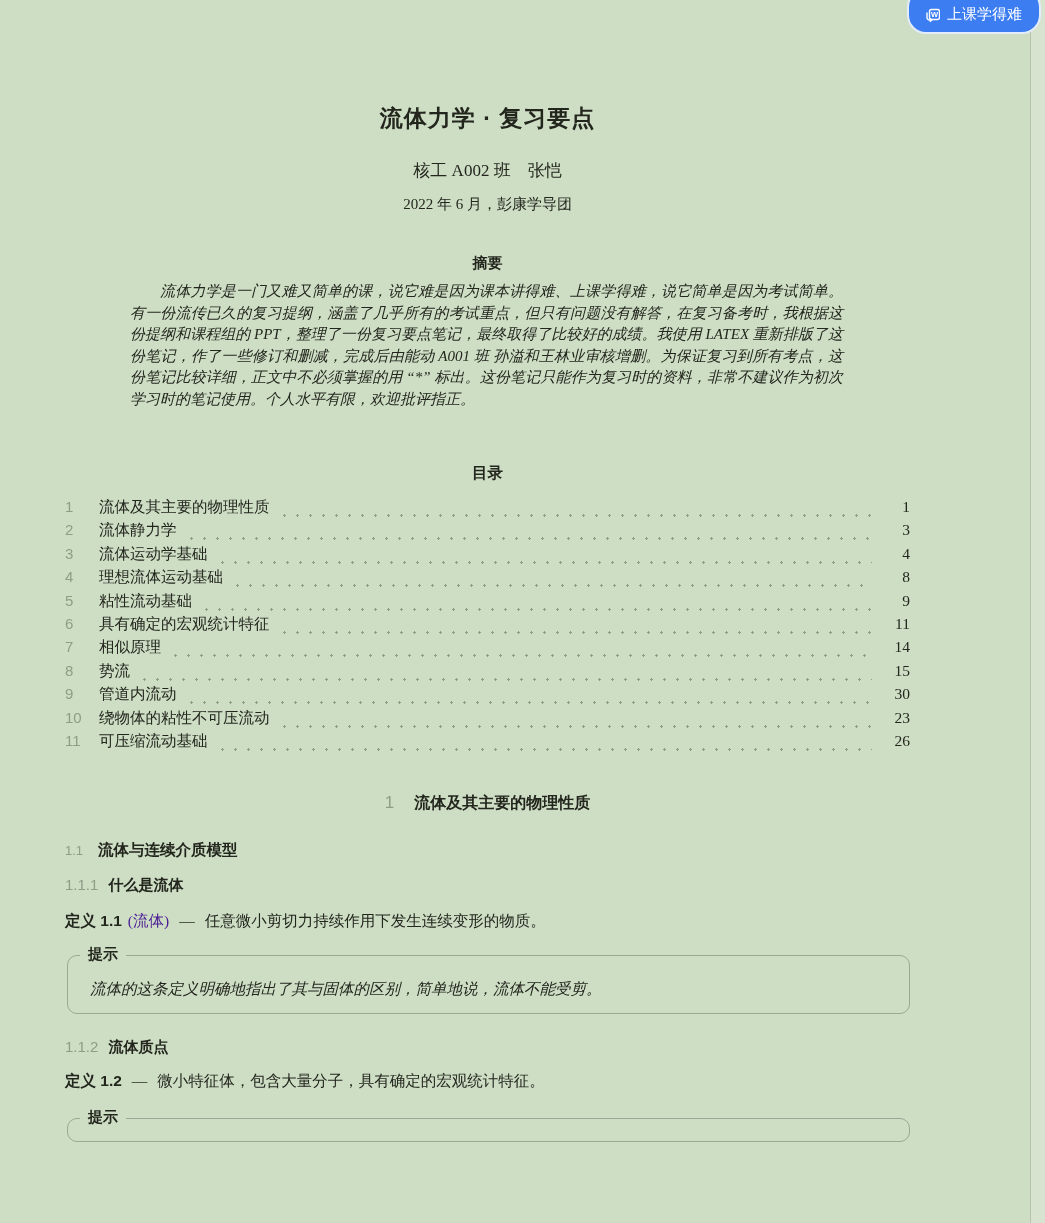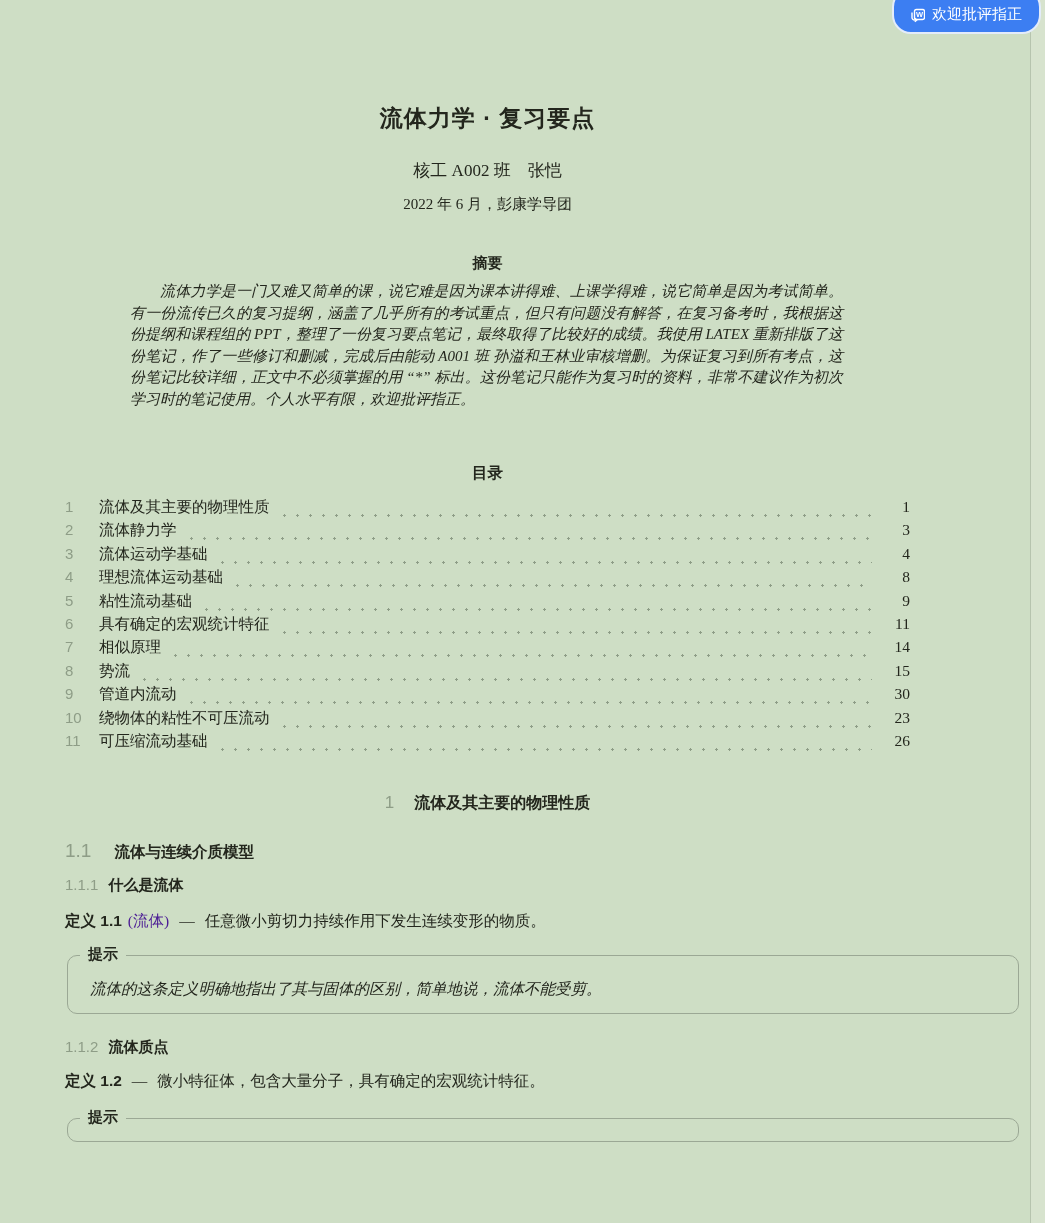--- a/index.html
+++ b/index.html
@@ -47,32 +47,32 @@
   .toc-leader{
     flex:1;align-self:stretch;margin:0 10px 0 8px;
     background-image:radial-gradient(circle,#8e9d87 1.1px,rgba(0,0,0,0) 1.4px);
     background-size:13px 13px;background-repeat:repeat-x;background-position:0 12px;
   }
   .toc-page{flex:none;min-width:28px;text-align:right;}
   .sec-heading{top:793px;font-size:16px;}
   .sec-num{color:#8e9d87;font-family:"Liberation Sans",sans-serif;font-weight:normal;margin-right:20px;font-size:17px;}
   .sec-title{font-family:"Liberation Sans",sans-serif;font-weight:bold;}
   .subsec{top:840px;font-size:15.5px;}
-  .subsec .sec-num{margin-right:23px;font-size:19px;}
+  .subsec .sec-num{margin-right:15px;font-size:13px;}
   .subsubsec1{top:876px;font-size:15px;}
   .subsubsec2{top:1038px;font-size:15px;}
   .subsubsec1 .sec-num,.subsubsec2 .sec-num{margin-right:10px;font-size:15px;}
   .def-line{font-size:15.5px;}
   .def1{top:911px;}
   .def2{top:1071px;}
   .def-label{font-family:"Liberation Sans",sans-serif;font-weight:bold;}
   .def-term{color:#4c1d95;margin-left:6px;}
   .def-dash{margin:0 10px;}
   .hint-box{
-    left:67px;width:952px;box-sizing:border-box;
+    left:67px;width:843px;box-sizing:border-box;
     border:1px solid #9ba895;border-radius:10px;
     padding:16px 22px 8px 22px;
   }
   .hint1{top:955px;}
   .hint2{top:1118px;padding-bottom:6px;}
   .hint-legend{
     position:absolute;top:-11px;left:12px;
     background:#cedec5;padding:0 8px;
     font-family:"Liberation Sans",sans-serif;font-weight:bold;font-size:15px;
   }
@@ -87,21 +87,21 @@
 
   <button class="convert-btn">
     <span>
       <svg width="17" height="17" viewBox="0 0 17 17">
         <rect x="6.5" y="2.5" width="10" height="10" rx="2" fill="none" stroke="#ffffff" stroke-width="1.4"></rect>
         <text x="11.5" y="10.4" font-size="7.5" fill="#ffffff" text-anchor="middle" font-family="Liberation Sans, sans-serif" font-weight="bold">W</text>
         <path d="M4 5.5 v5 a2.5 2.5 0 0 0 2.5 2.5 h1.8" fill="none" stroke="#ffffff" stroke-width="1.4"></path>
         <path d="M6.8 11.2 l2 1.8 -2 1.8" fill="none" stroke="#ffffff" stroke-width="1.4"></path>
       </svg>
     </span>
-    <span>欢迎批评指正</span>
+    <span>上课学得难</span>
   </button>
 
   <div class="abs centered doc-title">流体力学 · 复习要点</div>
   <div class="abs centered doc-author">核工 A002 班　张恺</div>
   <div class="abs centered doc-date">2022 年 6 月，彭康学导团</div>
 
   <div class="abs centered abstract-heading">摘要</div>
   <p class="abs abstract-body" style="left:130px;width:713px;">流体力学是一门又难又简单的课，说它难是因为课本讲得难、上课学得难，说它简单是因为考试简单。有一份流传已久的复习提纲，涵盖了几乎所有的考试重点，但只有问题没有解答，在复习备考时，我根据这份提纲和课程组的 PPT，整理了一份复习要点笔记，最终取得了比较好的成绩。我使用 LATEX 重新排版了这份笔记，作了一些修订和删减，完成后由能动 A001 班 孙溢和王林业审核增删。为保证复习到所有考点，这份笔记比较详细，正文中不必须掌握的用 “*” 标出。这份笔记只能作为复习时的资料，非常不建议作为初次学习时的笔记使用。个人水平有限，欢迎批评指正。</p>
 
   <div class="abs centered toc-heading">目录</div>

